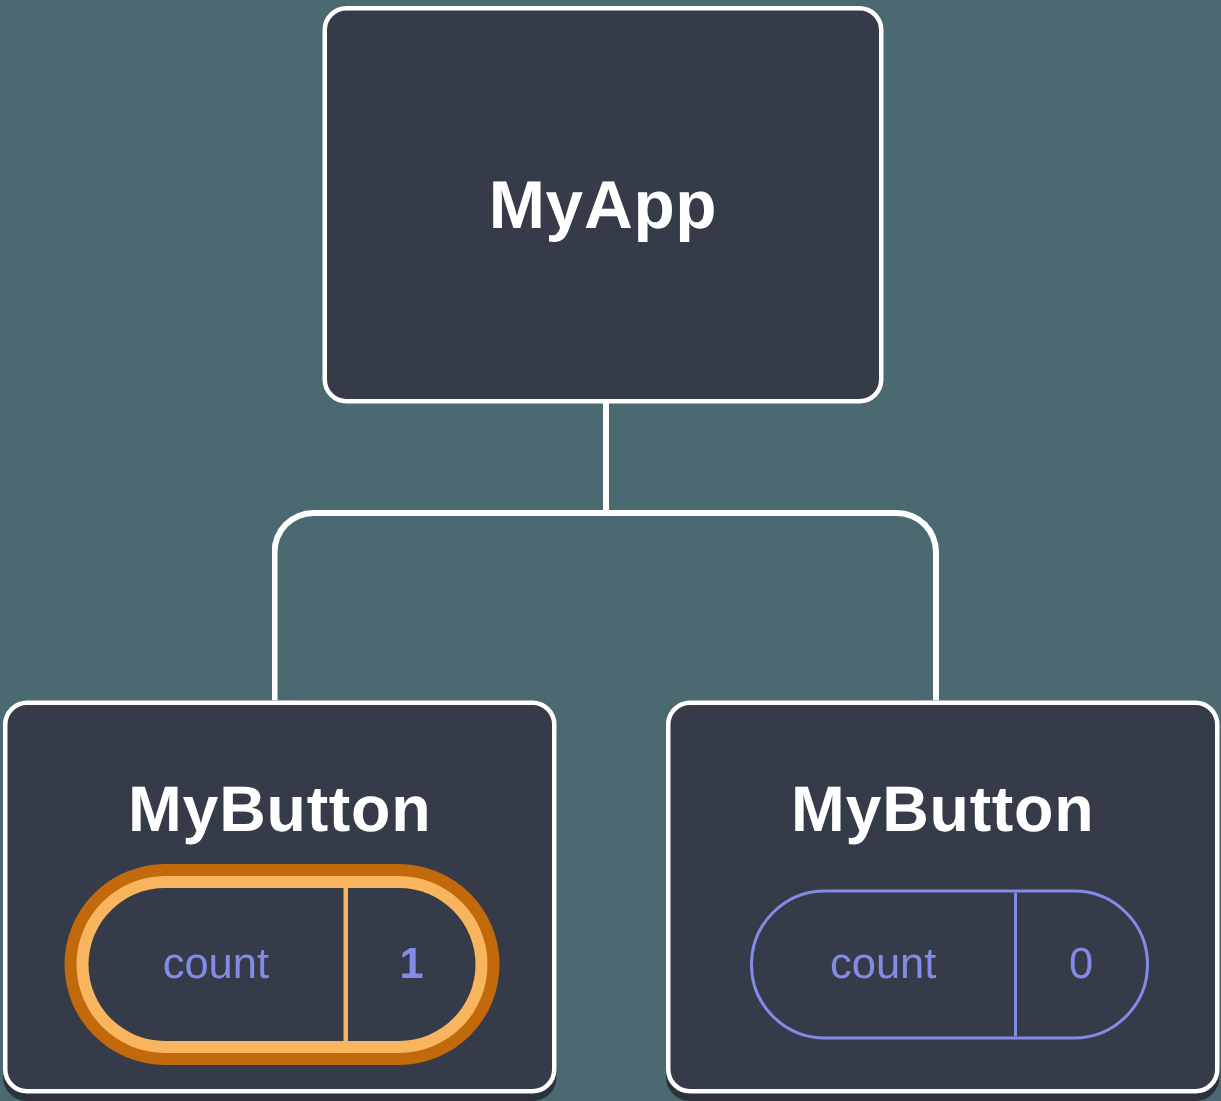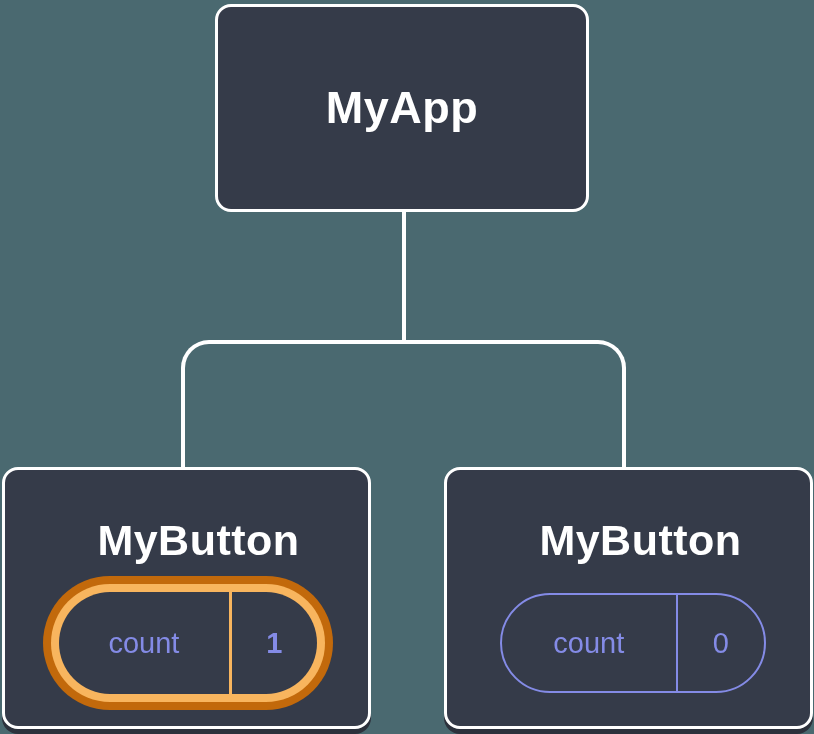--- a/index.html
+++ b/index.html
@@ -15,35 +15,35 @@
   }
   
   .node {
     position: absolute;
     background: #353b49;
     border: 3px solid #ffffff;
     border-radius: 16px;
     box-sizing: border-box;
   }
   .node-root {
-    left: 215px; top: 4px; width: 374px; height: 208px;
+    left: 215px; top: 4px; width: 374px; height: 265px;
     display: flex; align-items: center; justify-content: center;
   }
   .node-child-left  { left: 2px;   top: 467px; width: 369px; height: 262px;
                       box-shadow: 0 5px 0 0 #2c313c; }
   .node-child-right { left: 444px; top: 467px; width: 369px; height: 262px;
                       box-shadow: 0 5px 0 0 #2c313c; }
   .node-title {
     color: #ffffff;
     font-size: 45px;
     font-weight: 600;
     letter-spacing: 0.5px;
   }
   .child-title {
-    position: absolute; left: 12px; top: 46px; width: 100%;
+    position: absolute; left: 0; top: 46px; width: 100%;
     text-align: center;
     color: #ffffff; font-size: 43px; font-weight: 600;
     letter-spacing: 0.5px;
   }
   
   .stem {
     position: absolute;
     left: 402px; top: 209px; width: 4px; height: 135px;
     background: #ffffff;
   }

